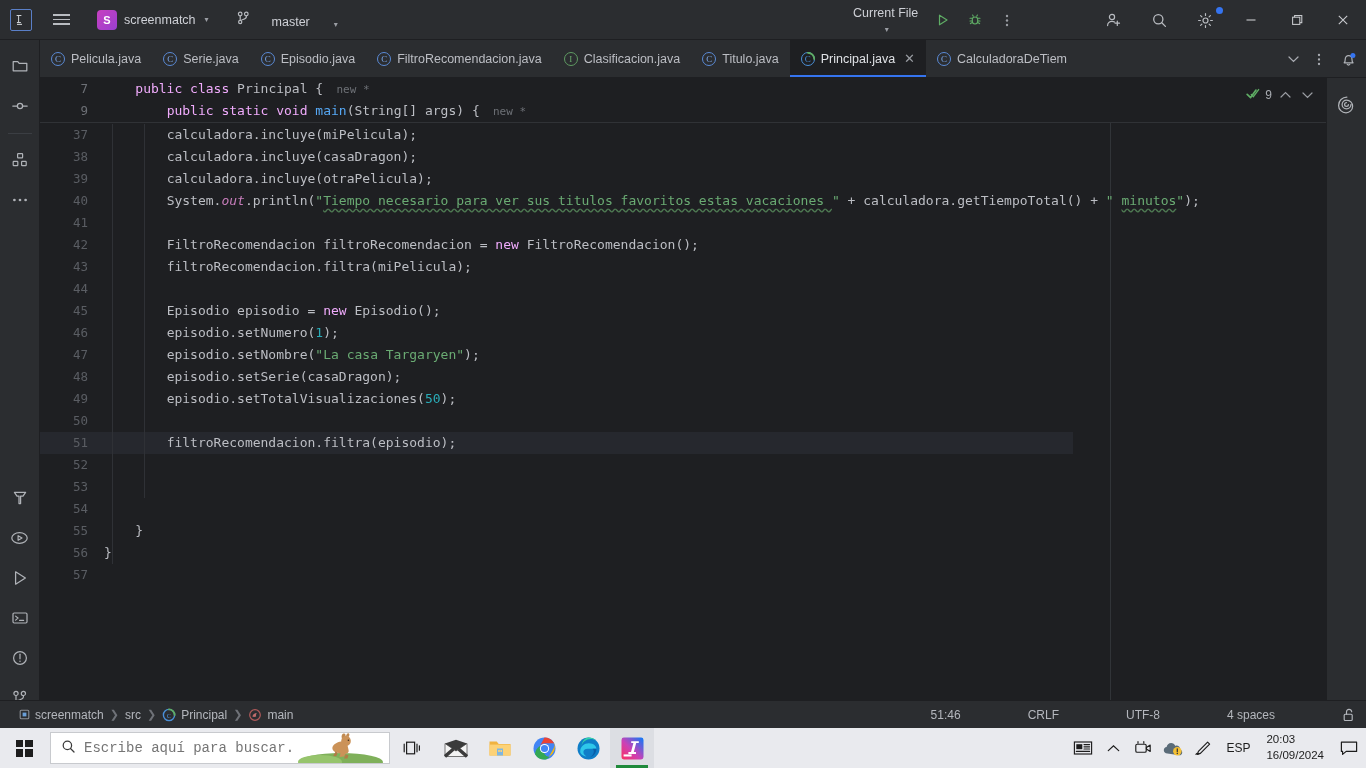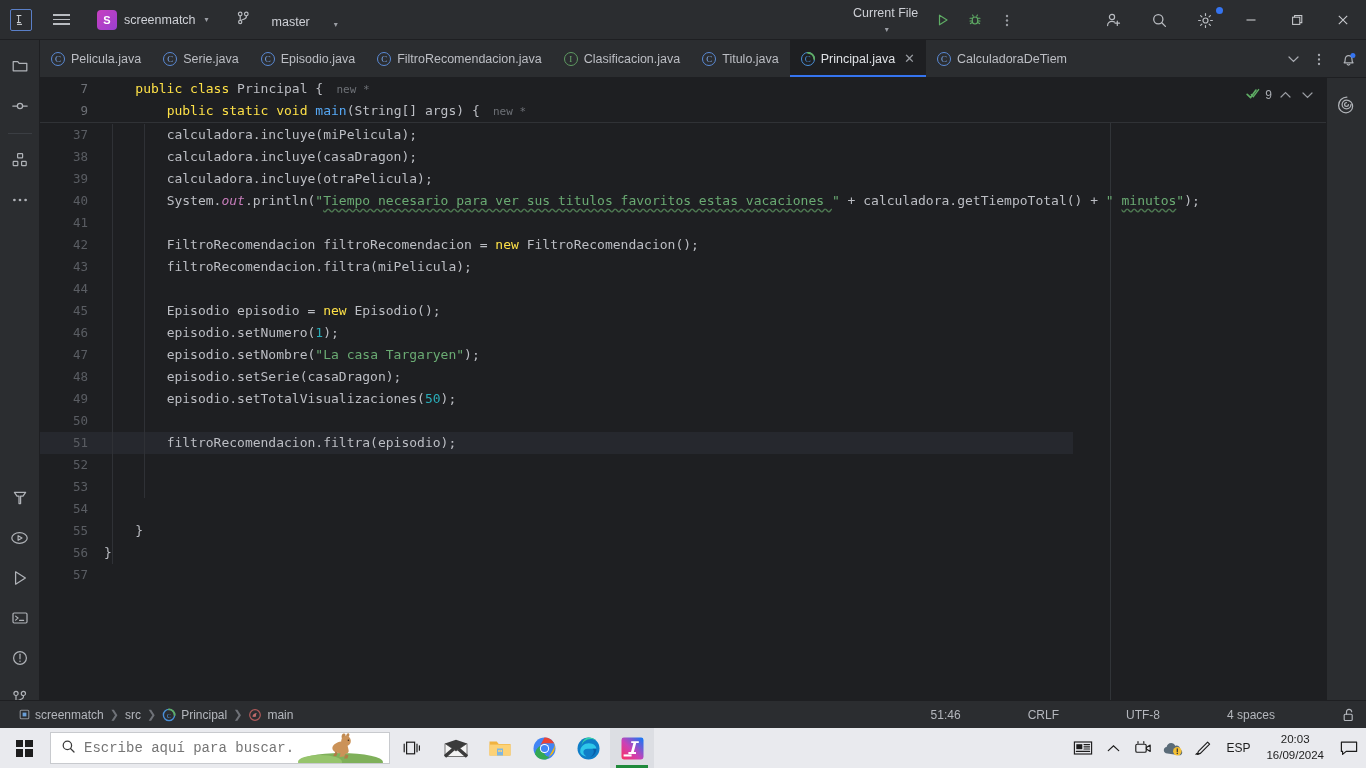--- a/index.html
+++ b/index.html
@@ -91,21 +91,21 @@
     color:#5a5d63; font-size:12.5px;
     font-family:"DejaVu Sans Mono","Liberation Mono",monospace;
     user-select:none;
   }
   .ln-row.sticky-row .gut{ color:#6d7076; }
   .code{
     flex:1 1 auto; position:relative; white-space:pre;
     font-family:"DejaVu Sans Mono","Liberation Mono",monospace;
     font-size:13px; color:#bcbec4; padding-left:4px;
   }
-  .kw{ color:#fde047; }
+  .kw{ color:#f0abfc; }
   .str{ color:#6aab73; }
   .num{ color:#2aacb8; }
   .fld{ color:#c77dbb; font-style:italic; }
   .mth{ color:#56a8f5; }
   .pl{ color:#bcbec4; }
   .typo{ text-decoration:underline; text-decoration-style:wavy;
      text-decoration-color:#4e7a52; text-underline-offset:3px; }
   .indent-guide{ position:absolute; top:0; width:1px; height:100%; background:#2f3136; }
   .right-margin{ position:absolute; left:1070px; top:0; width:1px; height:622px; background:#313438; }
 
@@ -149,21 +149,21 @@
   .searchbox input{
     border:none; outline:none; background:transparent; font-size:14px;
     color:#0369a1; font-family:Liberation Mono, monospace; width:230px;
   }
   .kang{ position:absolute; right:0; bottom:0; width:95px; height:32px; overflow:hidden;}
   .tbicon{ width:44px; height:40px; display:flex; align-items:center; justify-content:center; cursor:pointer; position:relative;}
   .tbicon.active{ background:#dcdee3; }
   .tbicon.active::after{ content:""; position:absolute; left:6px; right:6px; bottom:0; height:3px; background:#1f8a3b;}
   .tray{ position:absolute; right:0; height:40px; display:flex; align-items:center; gap:0; }
   .trayico{ width:30px; height:40px; display:flex; align-items:center; justify-content:center; cursor:pointer;}
-  .clock{ display:flex; flex-direction:column; align-items:center; justify-content:center;
+  .clock{ display:flex; flex-direction:column; justify-content:center;
      font-size:11.5px; color:#1d1d1d; line-height:1.35; padding:0 8px; height:40px; cursor:pointer;}
   .lang{ font-size:12px; color:#1d1d1d; padding:0 8px; cursor:pointer; height:40px; display:flex; align-items:center;}
 </style>
 </head>
 <body>
 
 <div class="app">
 
   <div class="titlebar">
     <div class="ij-logo">

